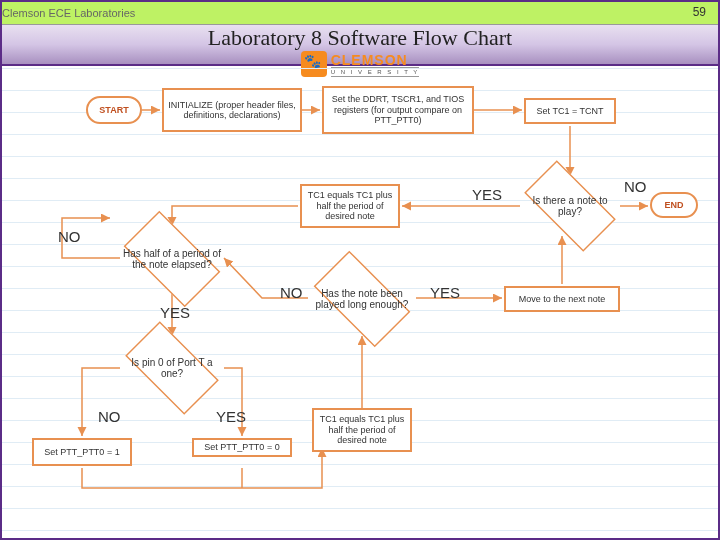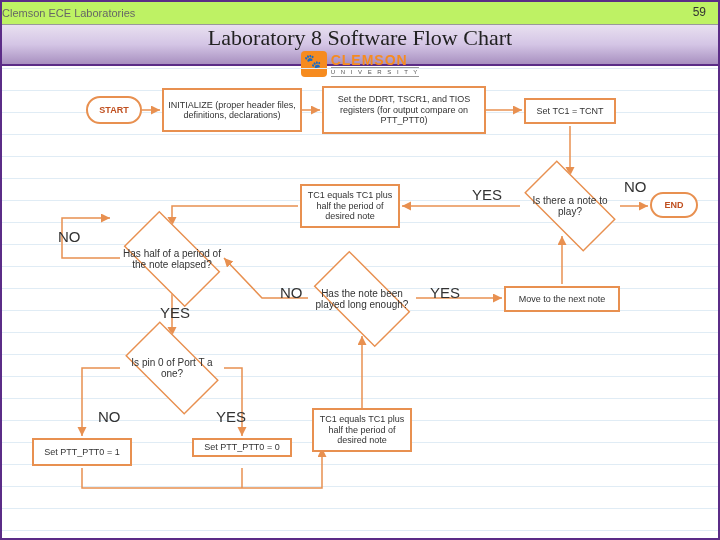--- a/index.html
+++ b/index.html
@@ -87,21 +87,21 @@
 
     <line class="arrow" x1="560" y1="216" x2="560" y2="168" marker-end="url(#ah)"></line>
   </svg>
 
   <div class="node term" style="left:84px;top:28px;width:56px;height:28px">
       <span>START</span>
     </div>
   <div class="node proc" style="left:160px;top:20px;width:140px;height:44px">
       <span>INITIALIZE (proper header files, definitions, declarations)</span>
     </div>
-  <div class="node proc" style="left:320px;top:18px;width:164px;height:48px">
+  <div class="node proc" style="left:320px;top:18px;width:152px;height:48px">
       <span>Set the DDRT, TSCR1, and TIOS registers (for output compare on PTT_PTT0)</span>
     </div>
   <div class="node proc" style="left:522px;top:30px;width:92px;height:26px">
       <span>Set TC1 = TCNT</span>
     </div>
 
   <div class="node dec" style="left:510px;top:106px;width:116px;height:64px">
     <div class="diamond"></div>
       <div class="dtext">Is there a note to play?</div>
   </div>

